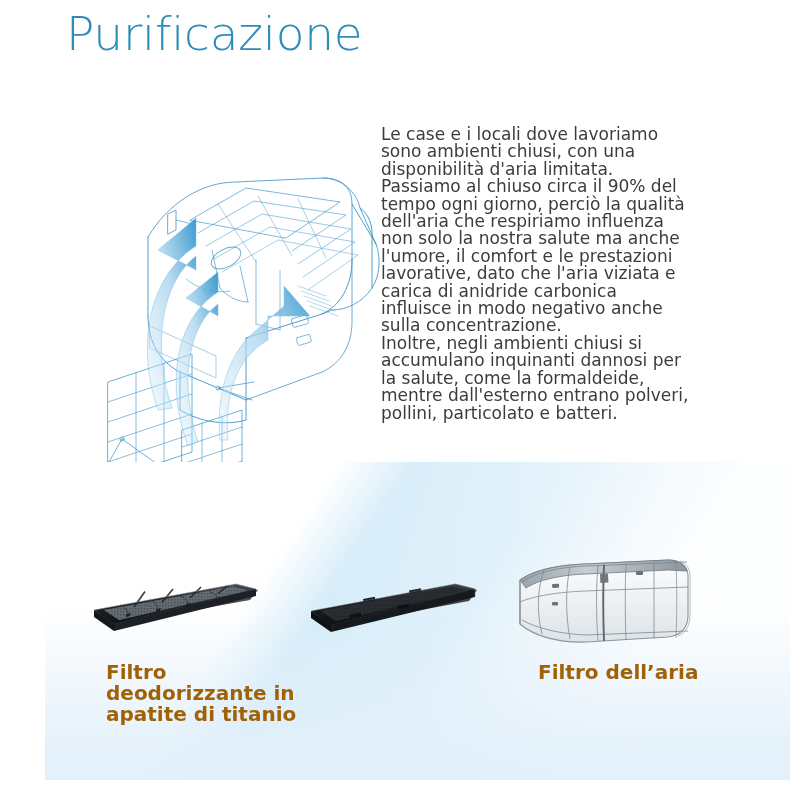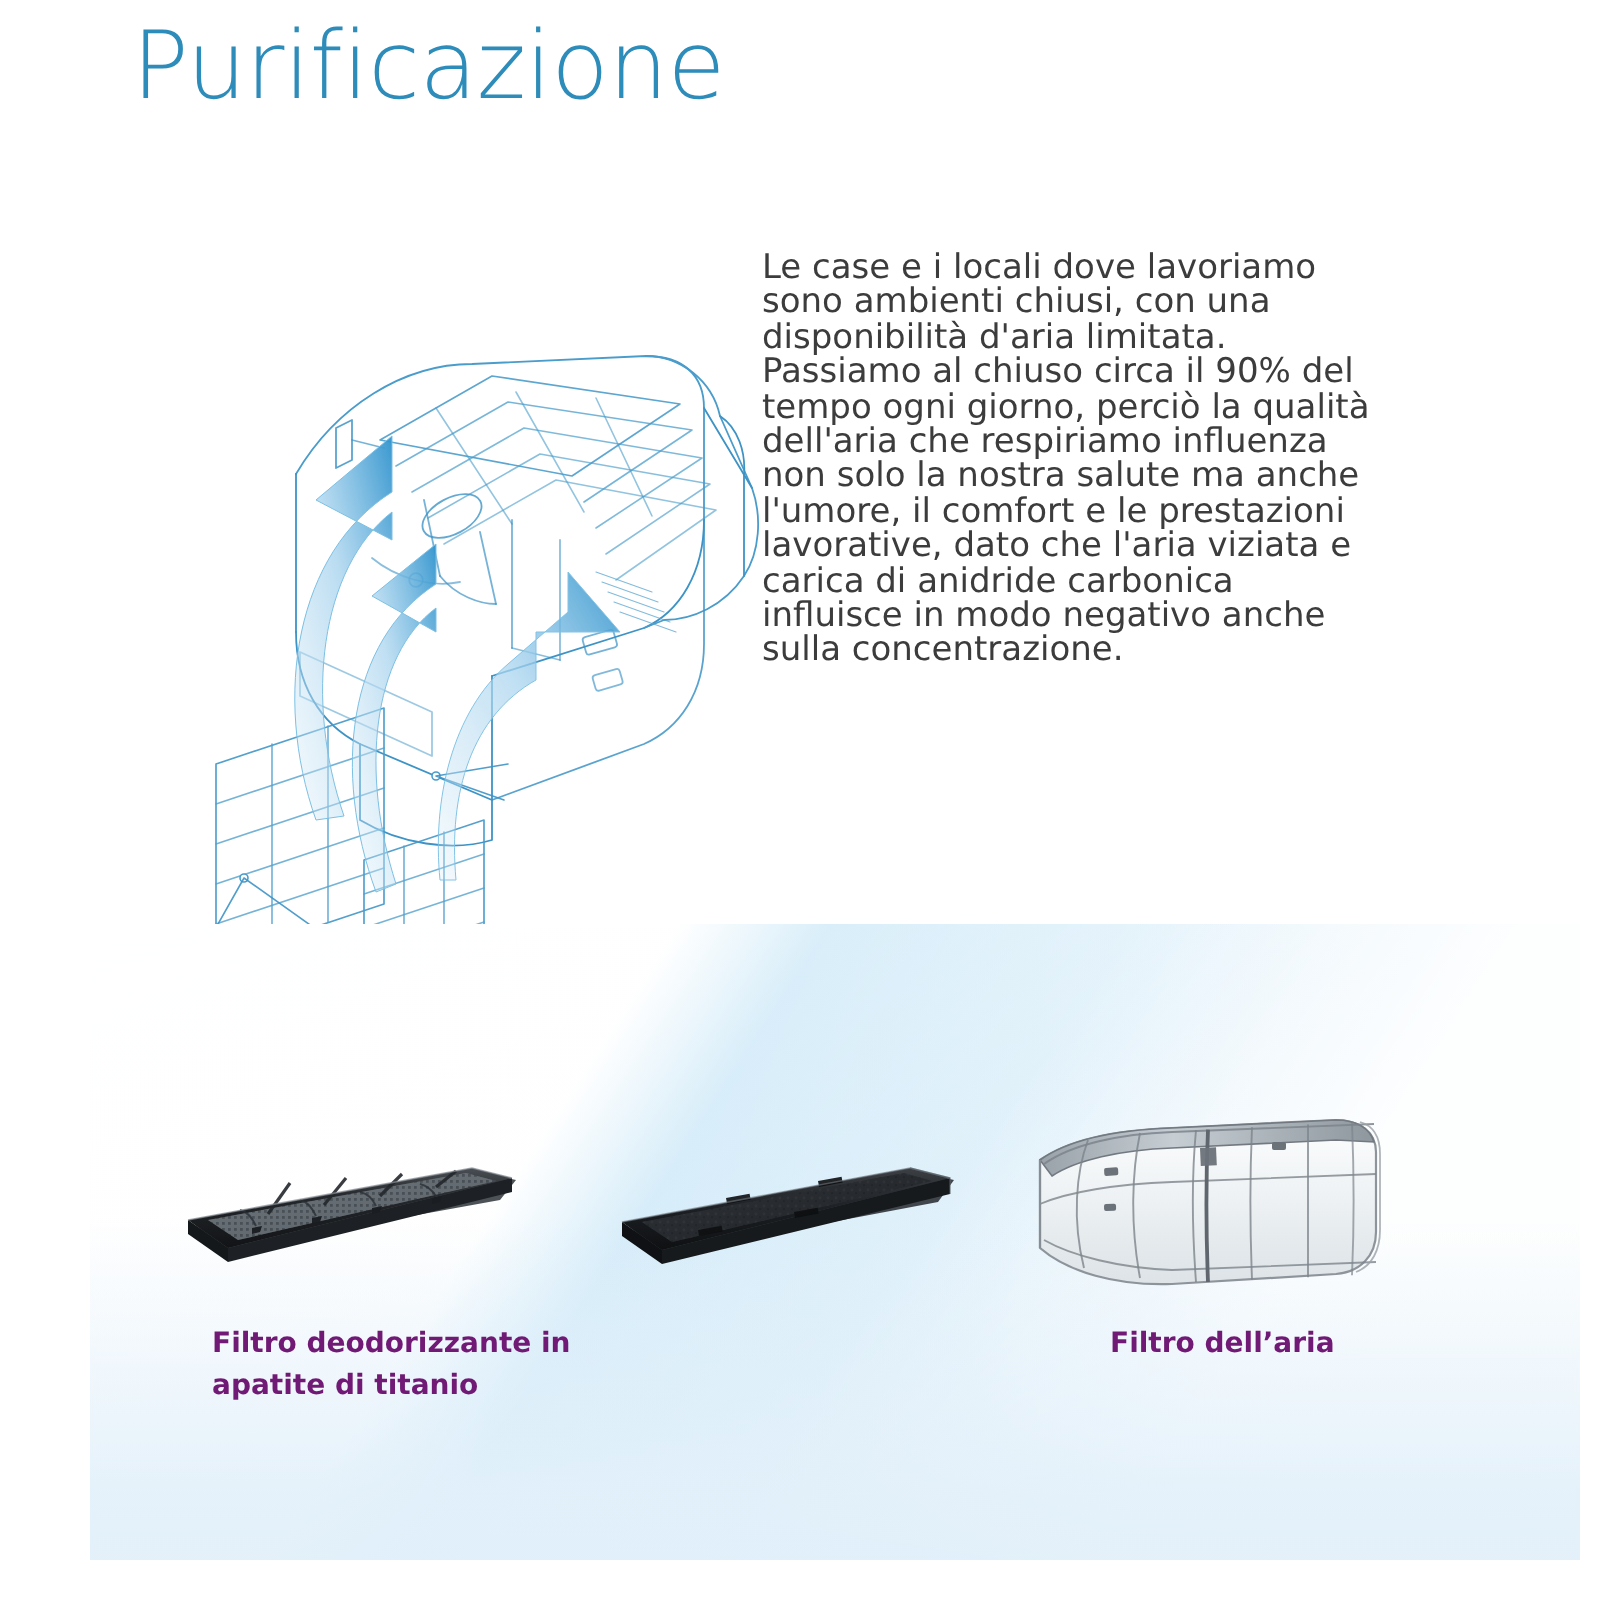--- a/index.html
+++ b/index.html
@@ -108,39 +108,40 @@
     background: linear-gradient(to bottom, rgba(226,240,250,0.0) 0%, rgba(226,240,250,0.9) 60%, rgba(224,239,250,1) 100%);
   }
 
   .product {
     position: absolute;
   }
   .product svg { display: block; }
 
   .product-caption {
     position: absolute;
-    font-size: 14px;
+    font-size: 20px;
     font-weight: bold;
     line-height: 21px;
-    color: #701a75;
+    color: #a16207;
     font-family: "DejaVu Sans", sans-serif;
   }
   .cap-1 { left: 106px; top: 662px; width: 215px; }
   .cap-2 { left: 320px; top: 662px; width: 205px; }
-  .cap-3 { left: 538px; top: 662px; width: 220px; margin-left: 17px; }
+  .cap-3 { left: 538px; top: 662px; width: 220px; }
 </style>
 </head>
 <body>
 
 <div id="page">
 
   <div class="page-title">Purificazione</div>
 
   <div class="body-copy">
     <p>Le case e i locali dove lavoriamo sono ambienti chiusi, con una disponibilità d'aria limitata. Passiamo al chiuso circa il 90% del tempo ogni giorno, perciò la qualità dell'aria che respiriamo influenza non solo la nostra salute ma anche l'umore, il comfort e le prestazioni lavorative, dato che l'aria viziata e carica di anidride carbonica influisce in modo negativo anche sulla concentrazione.</p>
+    <p>Inoltre, negli ambienti chiusi si accumulano inquinanti dannosi per la salute, come la formaldeide, mentre dall'esterno entrano polveri, pollini, particolato e batteri.</p>
   </div>
 
   <div id="illustration">
     <svg width="350" height="360" viewBox="0 0 350 360">
       <defs>
         <linearGradient id="arrowGrad" x1="0" y1="1" x2="1" y2="0">
           <stop offset="0%" stop-color="#cfe7f5" stop-opacity="0.25"></stop>
           <stop offset="55%" stop-color="#a9d4ee" stop-opacity="0.80"></stop>
           <stop offset="100%" stop-color="#2f93cd" stop-opacity="0.95"></stop>
         </linearGradient>

